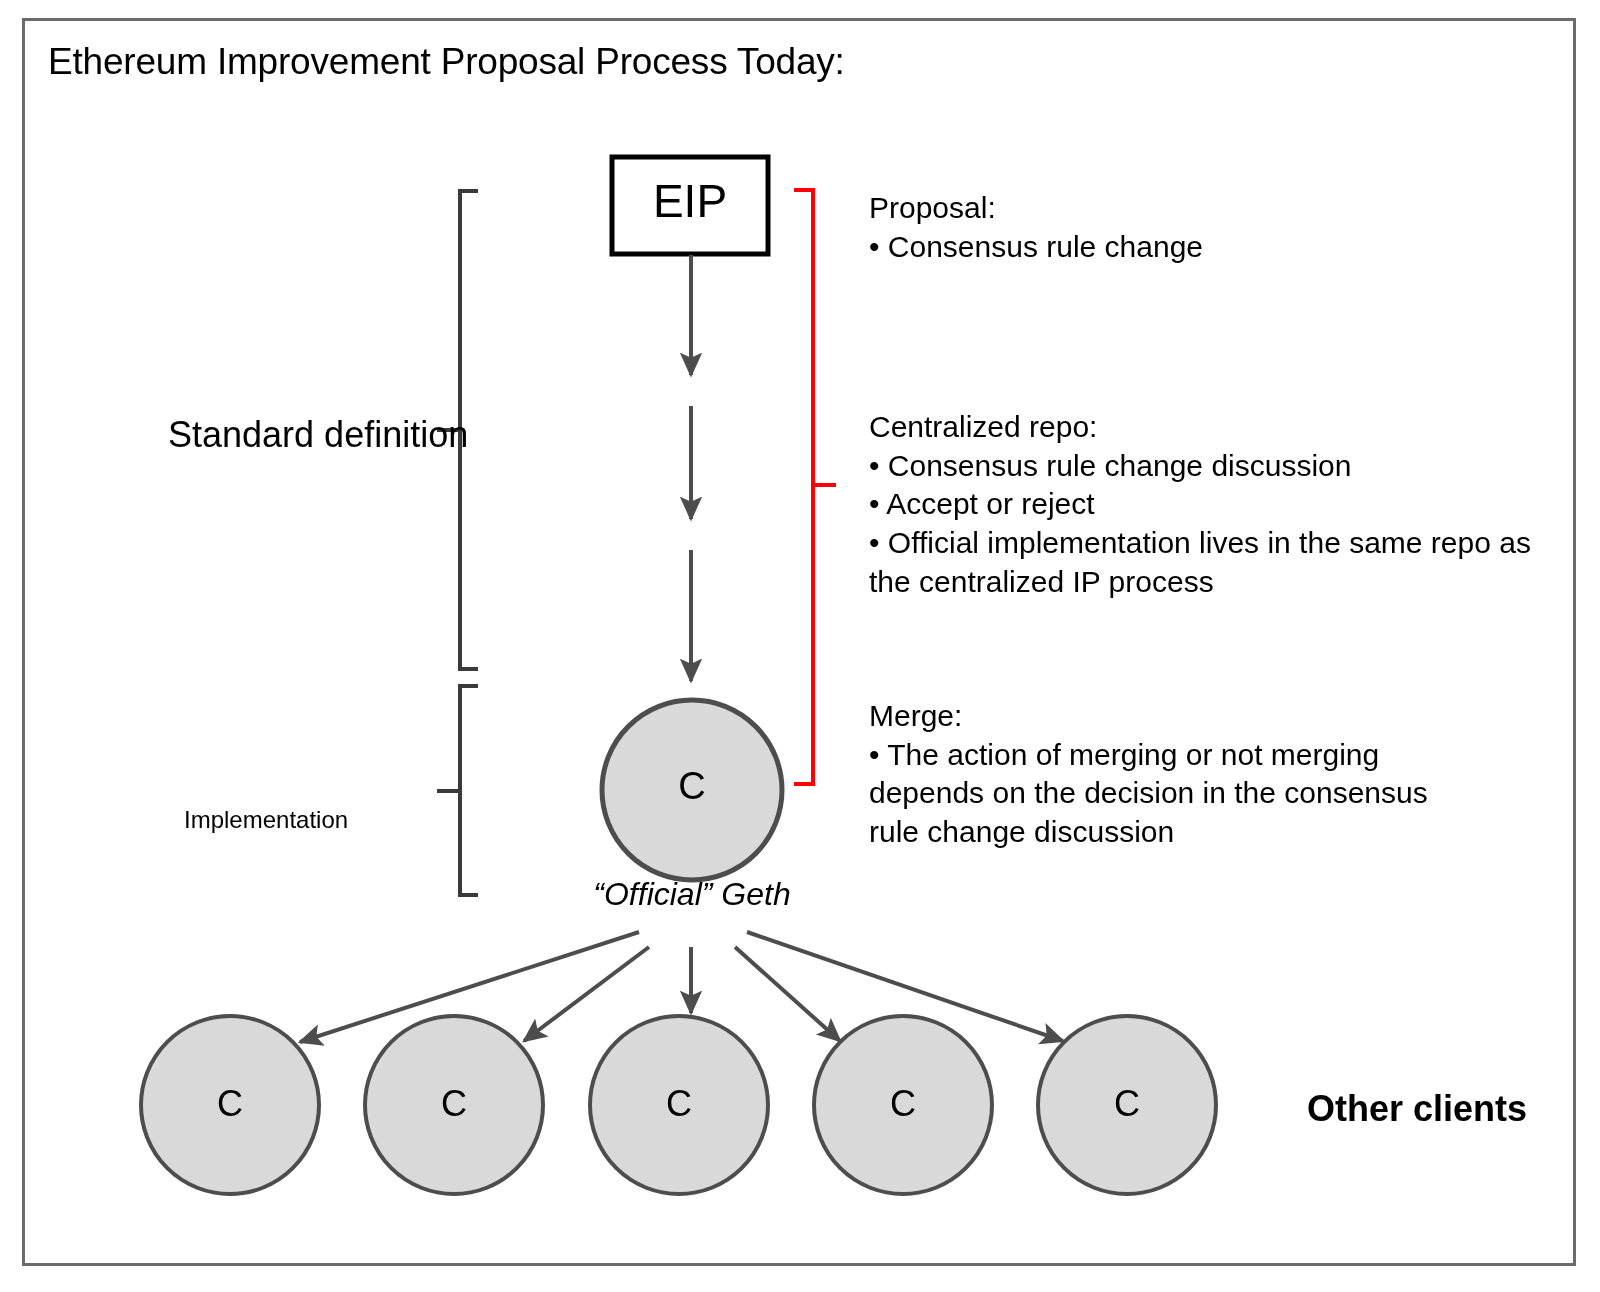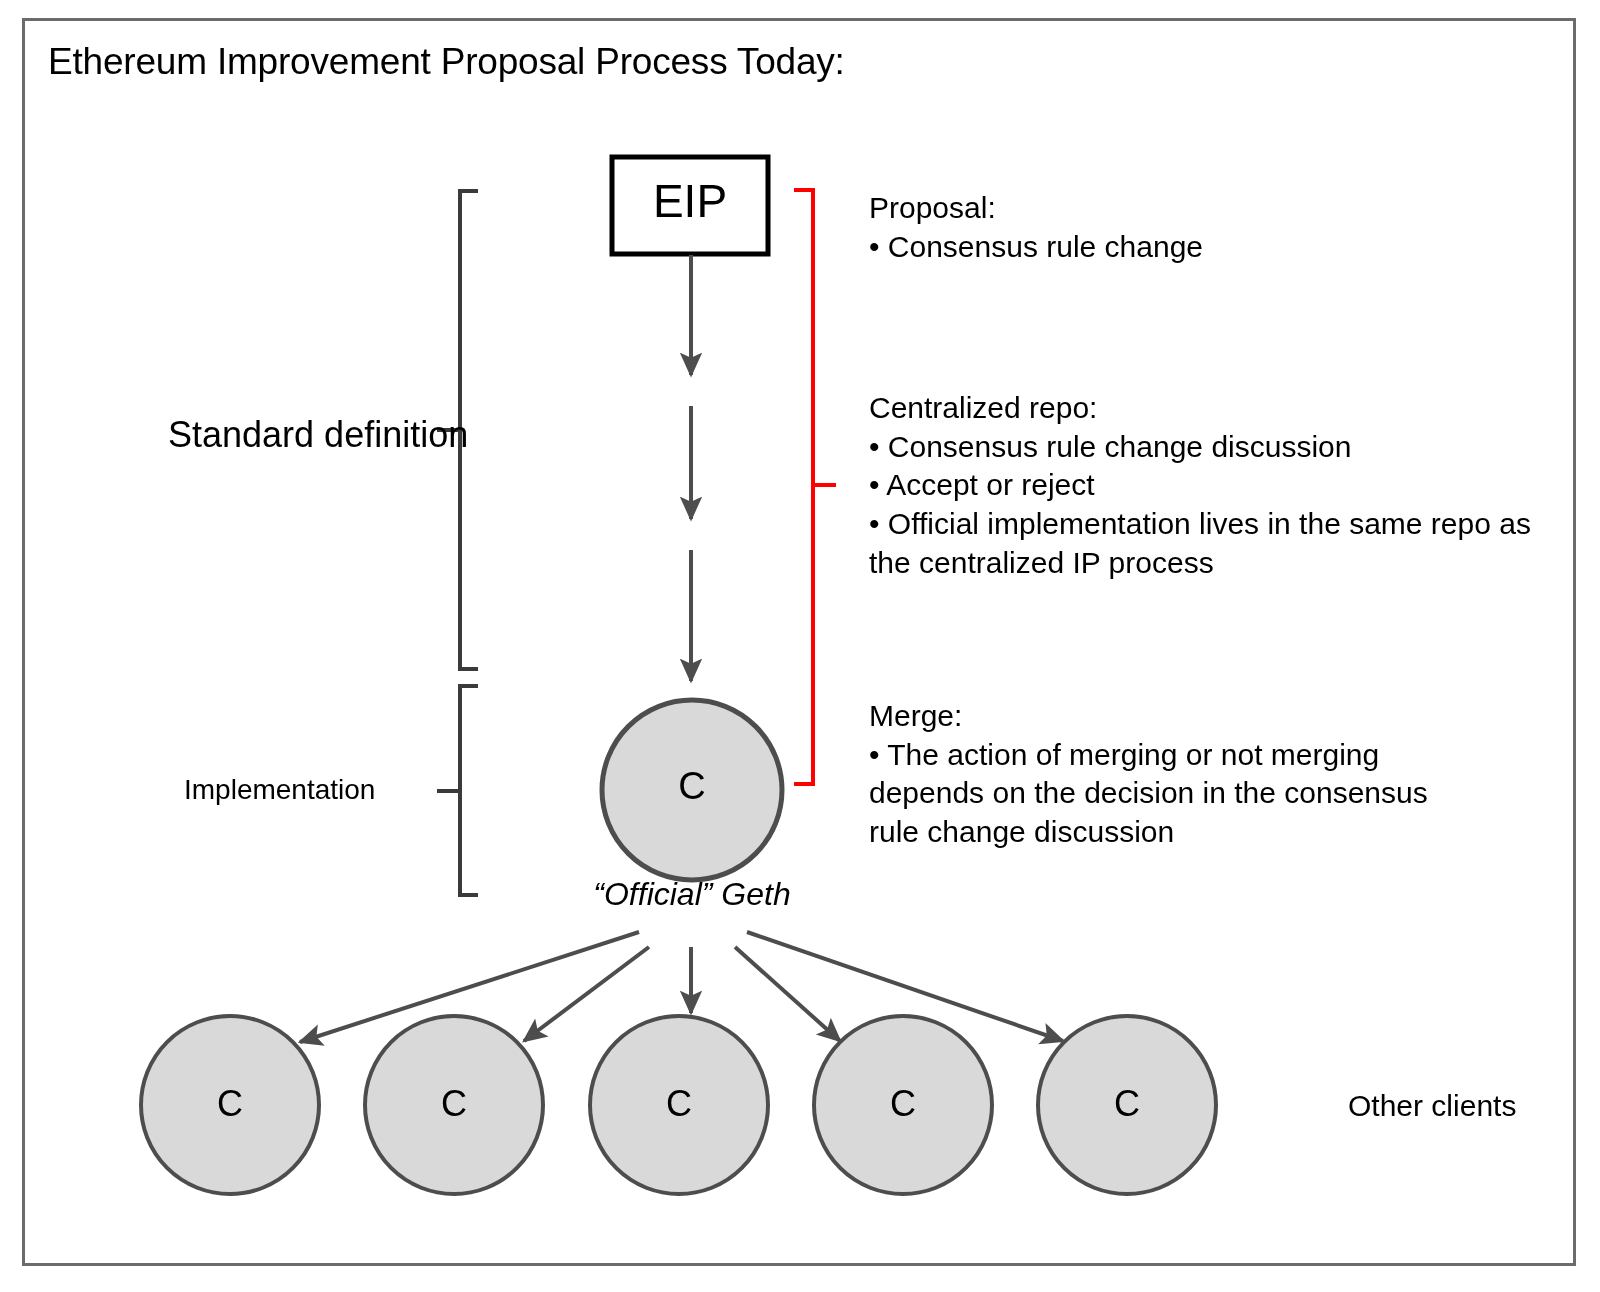--- a/index.html
+++ b/index.html
@@ -68,48 +68,49 @@
     font-size: 32px;
     font-style: italic;
   }
   .client-label {
     width: 180px;
     text-align: center;
     font-size: 36px;
     top: 1081px;
   }
   #other-clients-label {
-    left: 1348px;
+    left: 1307px;
     top: 1086px;
-    font-size: 30px;
+    font-size: 36px;
+    font-weight: bold;
   }
   #standard-definition-label {
     left: 168px;
     top: 412px;
     font-size: 36px;
   }
   #implementation-label {
     left: 184px;
-    top: 772px;
-    font-size: 28px;
+    top: 804px;
+    font-size: 24px;
   }
   .annotation {
     position: absolute;
     font-size: 30px;
     line-height: 1.29;
     white-space: pre-line;
   }
   #annotation-proposal {
     left: 869px;
     top: 167px;
     margin-top: 22px;
   }
   #annotation-centralized-repo {
     left: 869px;
-    top: 389px;
+    top: 408px;
     width: 700px;
   }
   #annotation-merge {
     left: 869px;
     top: 697px;
     width: 600px;
   }
 </style>
 </head>
 <body>

